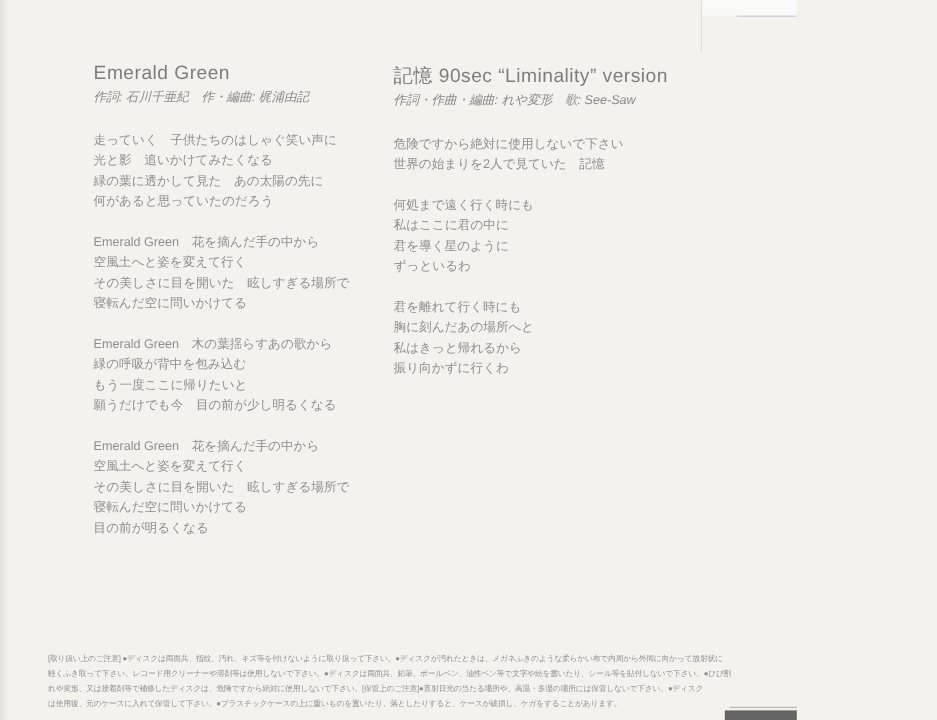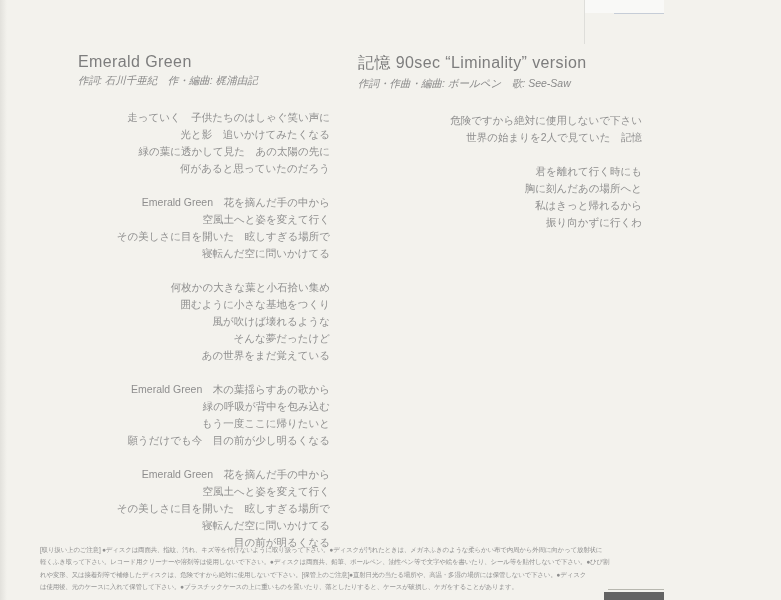--- a/index.html
+++ b/index.html
@@ -16,21 +16,21 @@
     overflow: hidden;
   }
   .edge-left {
     position: absolute;
     left: 0; top: 0;
     width: 7px; height: 600px;
     background: linear-gradient(90deg, #e2e1dc, #f3f2ed);
   }
   .col { position: absolute; top: 53px; }
   .col-left  { left: 78px;  width: 252px; }
-  .col-right { left: 358px; width: 284px; }
+  .col-right { left: 328px; width: 284px; }
   .song-title {
     font-size: 16px;
     font-weight: 400;
     color: #7d7d7d;
     letter-spacing: 0.4px;
     margin: 0 0 3px 0;
     white-space: nowrap;
   }
   .song-credit {
     font-size: 10.5px;
@@ -38,21 +38,20 @@
     margin: 0 0 21px 0;
     white-space: nowrap;
     font-style: italic;
   }
   .stanza {
     font-size: 10.5px;
     color: #8e8e8e;
     line-height: 17px;
     margin: 0 0 17px 0;
     white-space: pre-line;
-    text-align: right;
   }
   .care-instructions {
     position: absolute;
     left: 40px; top: 544px;
     width: 584px;
     font-size: 6.5px;
     line-height: 12.4px;
     letter-spacing: -0.2px;
     color: #8f8f8f;
     white-space: pre-line;
@@ -115,41 +114,40 @@
     <h1 class="song-title">Emerald Green</h1>
     <div class="song-credit">作詞: 石川千亜紀　作・編曲: 梶浦由記</div>
     <p class="stanza">走っていく　子供たちのはしゃぐ笑い声に
 光と影　追いかけてみたくなる
 緑の葉に透かして見た　あの太陽の先に
 何があると思っていたのだろう</p>
     <p class="stanza">Emerald Green　花を摘んだ手の中から
 空風土へと姿を変えて行く
 その美しさに目を開いた　眩しすぎる場所で
 寝転んだ空に問いかけてる</p>
-    <p class="stanza">何枚かの大きな葉と小石拾い集め
-囲むように小さな基地をつくり
-風が吹けば壊れるような
-そんな夢だったけど
-あの世界をまだ覚えている</p>
     <p class="stanza">Emerald Green　木の葉揺らすあの歌から
 緑の呼吸が背中を包み込む
 もう一度ここに帰りたいと
 願うだけでも今　目の前が少し明るくなる</p>
     <p class="stanza">Emerald Green　花を摘んだ手の中から
 空風土へと姿を変えて行く
 その美しさに目を開いた　眩しすぎる場所で
 寝転んだ空に問いかけてる
 目の前が明るくなる</p>
   </div>
 
   <div class="col col-right">
     <h1 class="song-title">記憶 90sec “Liminality” version</h1>
-    <div class="song-credit">作詞・作曲・編曲: ボールペン　歌: See-Saw</div>
+    <div class="song-credit">作詞・作曲・編曲: れや変形　歌: See-Saw</div>
     <p class="stanza">危険ですから絶対に使用しないで下さい
 世界の始まりを2人で見ていた　記憶</p>
+    <p class="stanza">何処まで遠く行く時にも
+私はここに君の中に
+君を導く星のように
+ずっといるわ</p>
     <p class="stanza">君を離れて行く時にも
 胸に刻んだあの場所へと
 私はきっと帰れるから
 振り向かずに行くわ</p>
   </div>
 
   <div class="care-instructions">[取り扱い上のご注意] ●ディスクは両面共、指紋、汚れ、キズ等を付けないように取り扱って下さい。●ディスクが汚れたときは、メガネふきのような柔らかい布で内周から外周に向かって放射状に
 軽くふき取って下さい。レコード用クリーナーや溶剤等は使用しないで下さい。●ディスクは両面共、鉛筆、ボールペン、油性ペン等で文字や絵を書いたり、シール等を貼付しないで下さい。●ひび割
 れや変形、又は接着剤等で補修したディスクは、危険ですから絶対に使用しないで下さい。[保管上のご注意]●直射日光の当たる場所や、高温・多湿の場所には保管しないで下さい。●ディスク
 は使用後、元のケースに入れて保管して下さい。●プラスチックケースの上に重いものを置いたり、落としたりすると、ケースが破損し、ケガをすることがあります。</div>

